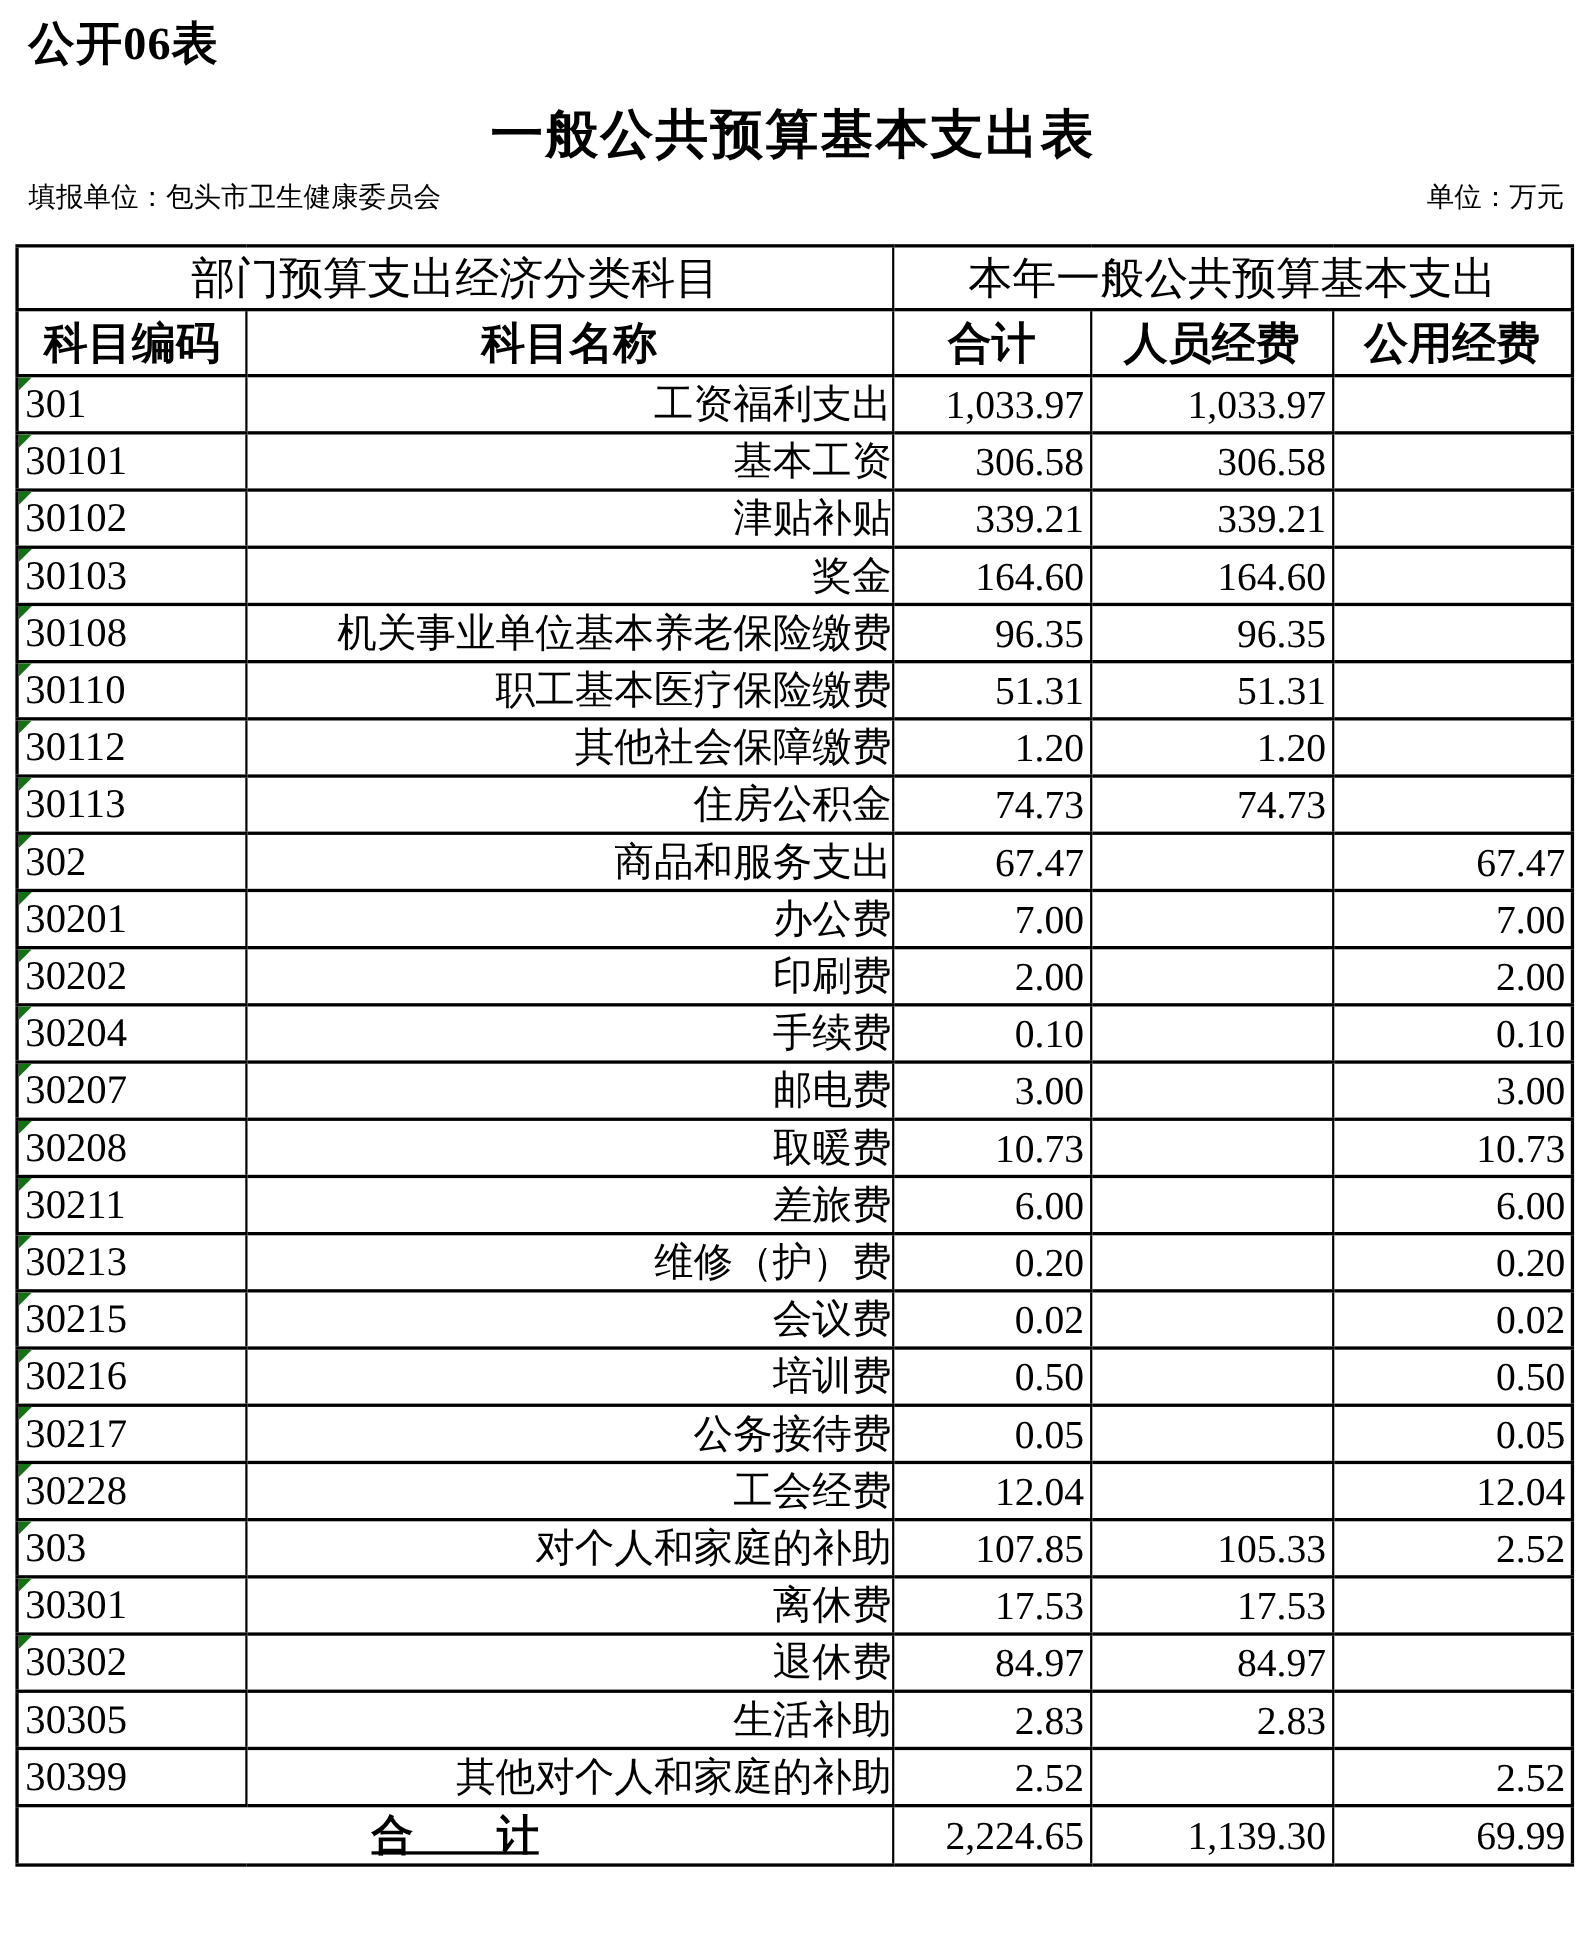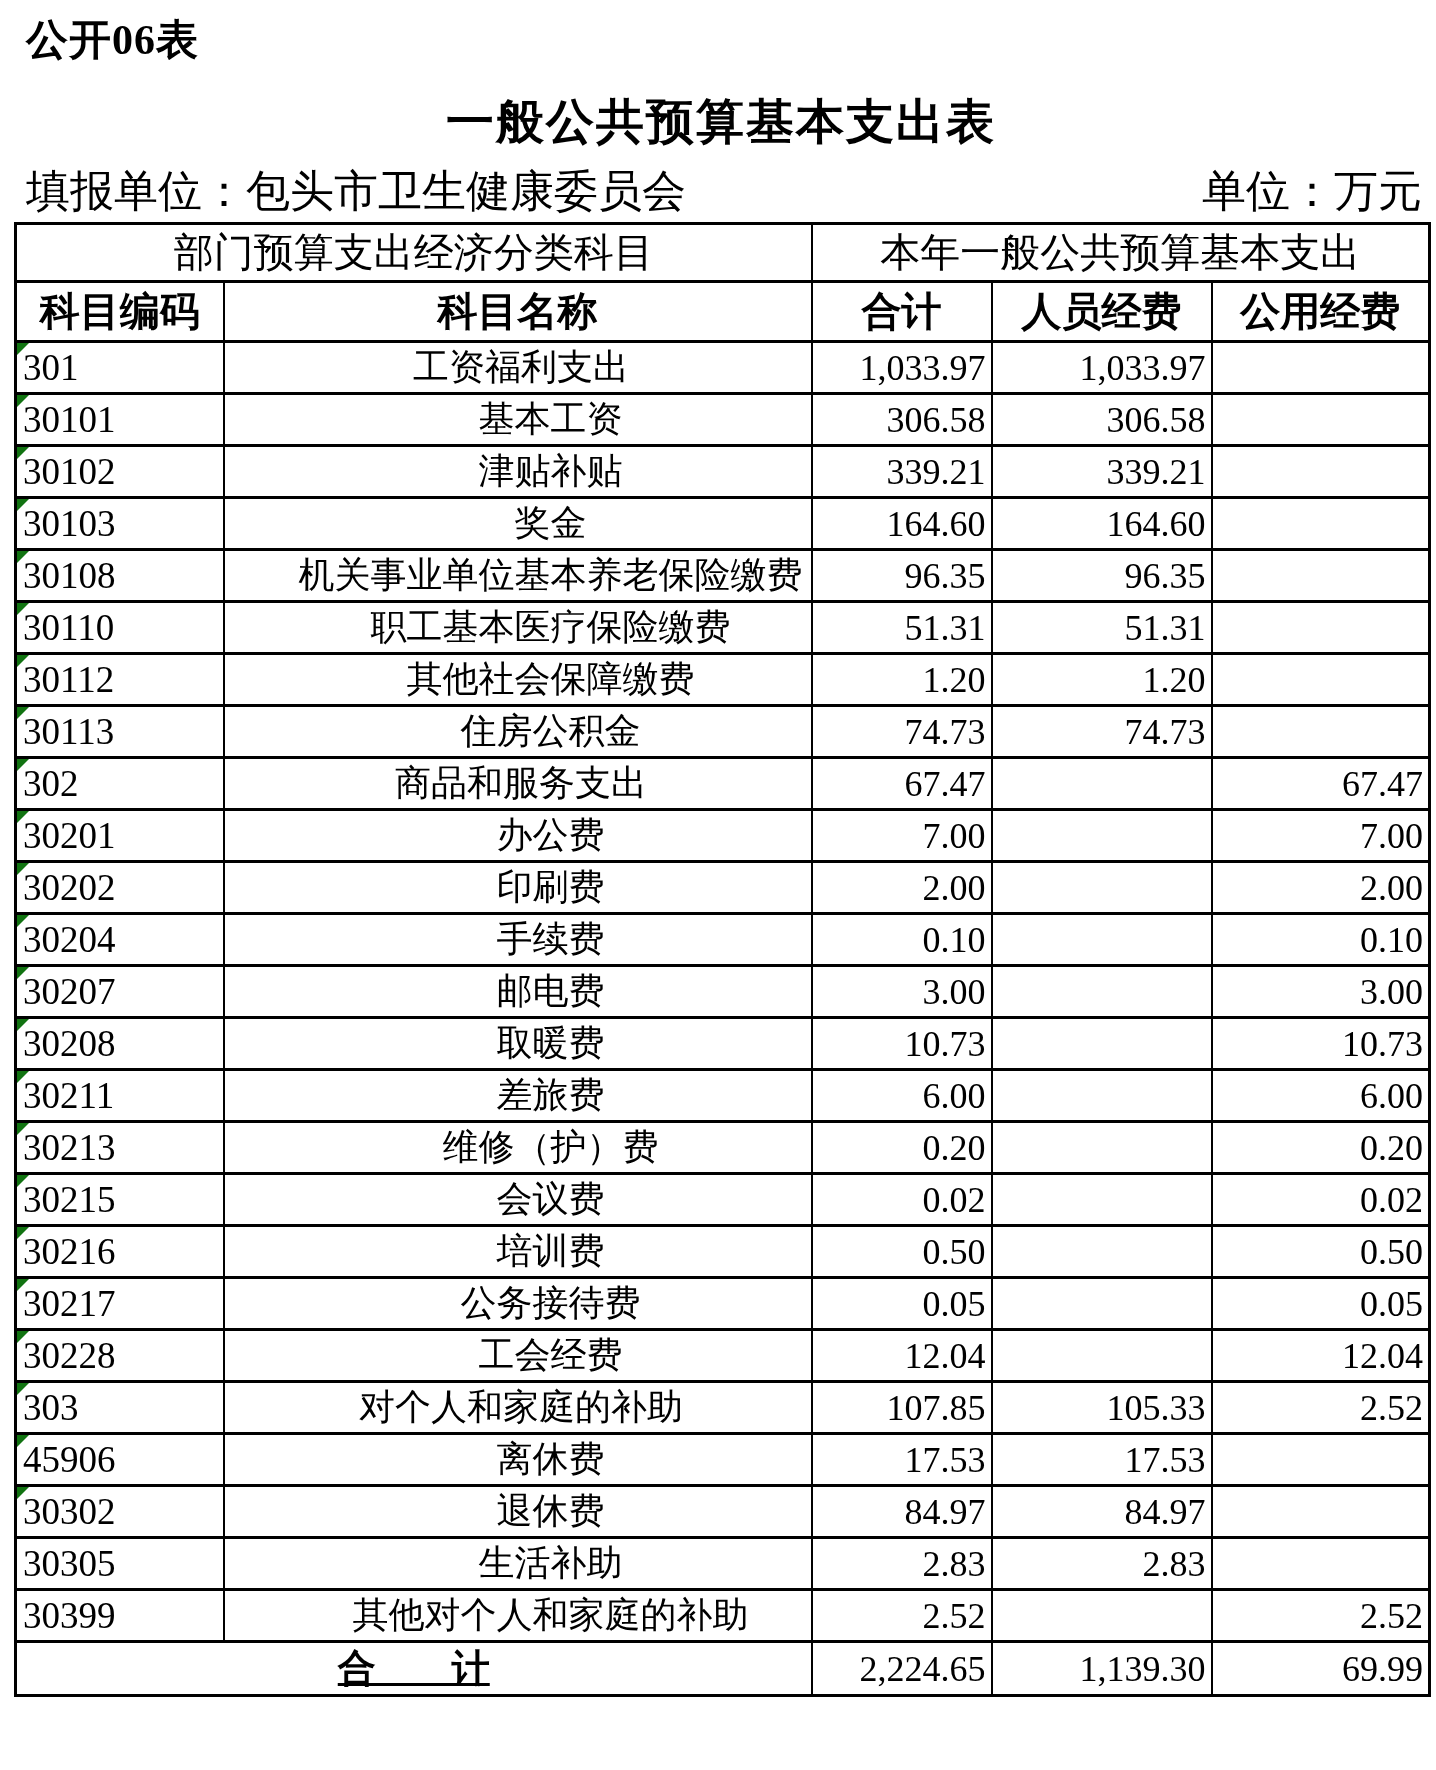--- a/index.html
+++ b/index.html
@@ -30,21 +30,21 @@
     letter-spacing: 2px;
   }
   .meta-row {
     position: absolute;
     left: 14px;
     width: 1414px;
     top: 162px;
     display: flex;
     justify-content: space-between;
     align-items: flex-end;
-    font-size: 44px;
+    font-size: 25px;
   }
   .meta-row .left { padding-left: 12px; }
   .meta-row .right { padding-right: 6px; }
   table.budget {
     position: absolute;
     left: 14px;
     top: 222px;
     width: 1414px;
     border-collapse: collapse;
     table-layout: fixed;
@@ -71,21 +71,21 @@
   td.code.flag::before {
     content: "";
     position: absolute;
     top: 0;
     left: 0;
     width: 0;
     height: 0;
     border-top: 12px solid var(--flag-green, #117311);
     border-right: 12px solid transparent;
   }
-  td.name { font-size: 36px; text-align: center; padding-left: 7px; }
+  td.name { font-size: 36px; text-align: right; padding-left: 7px; }
   td.name.indent { padding-left: 66px; }
   td.num  { font-size: 36px; text-align: right; padding-right: 5px; }
   tfoot td.total-label {
     font-size: 38px;
     font-weight: bold;
     text-align: center;
     text-decoration: underline;
   }
   tfoot td.num { font-size: 36px; }
 </style>
@@ -264,21 +264,21 @@
         <td class="num">12.04</td>
       </tr>
       <tr>
         <td class="code flag">303</td>
         <td class="name">对个人和家庭的补助</td>
         <td class="num">107.85</td>
         <td class="num">105.33</td>
         <td class="num">2.52</td>
       </tr>
       <tr>
-        <td class="code flag">45906</td>
+        <td class="code flag">30301</td>
         <td class="name indent">离休费</td>
         <td class="num">17.53</td>
         <td class="num">17.53</td>
         <td class="num"></td>
       </tr>
       <tr>
         <td class="code flag">30302</td>
         <td class="name indent">退休费</td>
         <td class="num">84.97</td>
         <td class="num">84.97</td>

